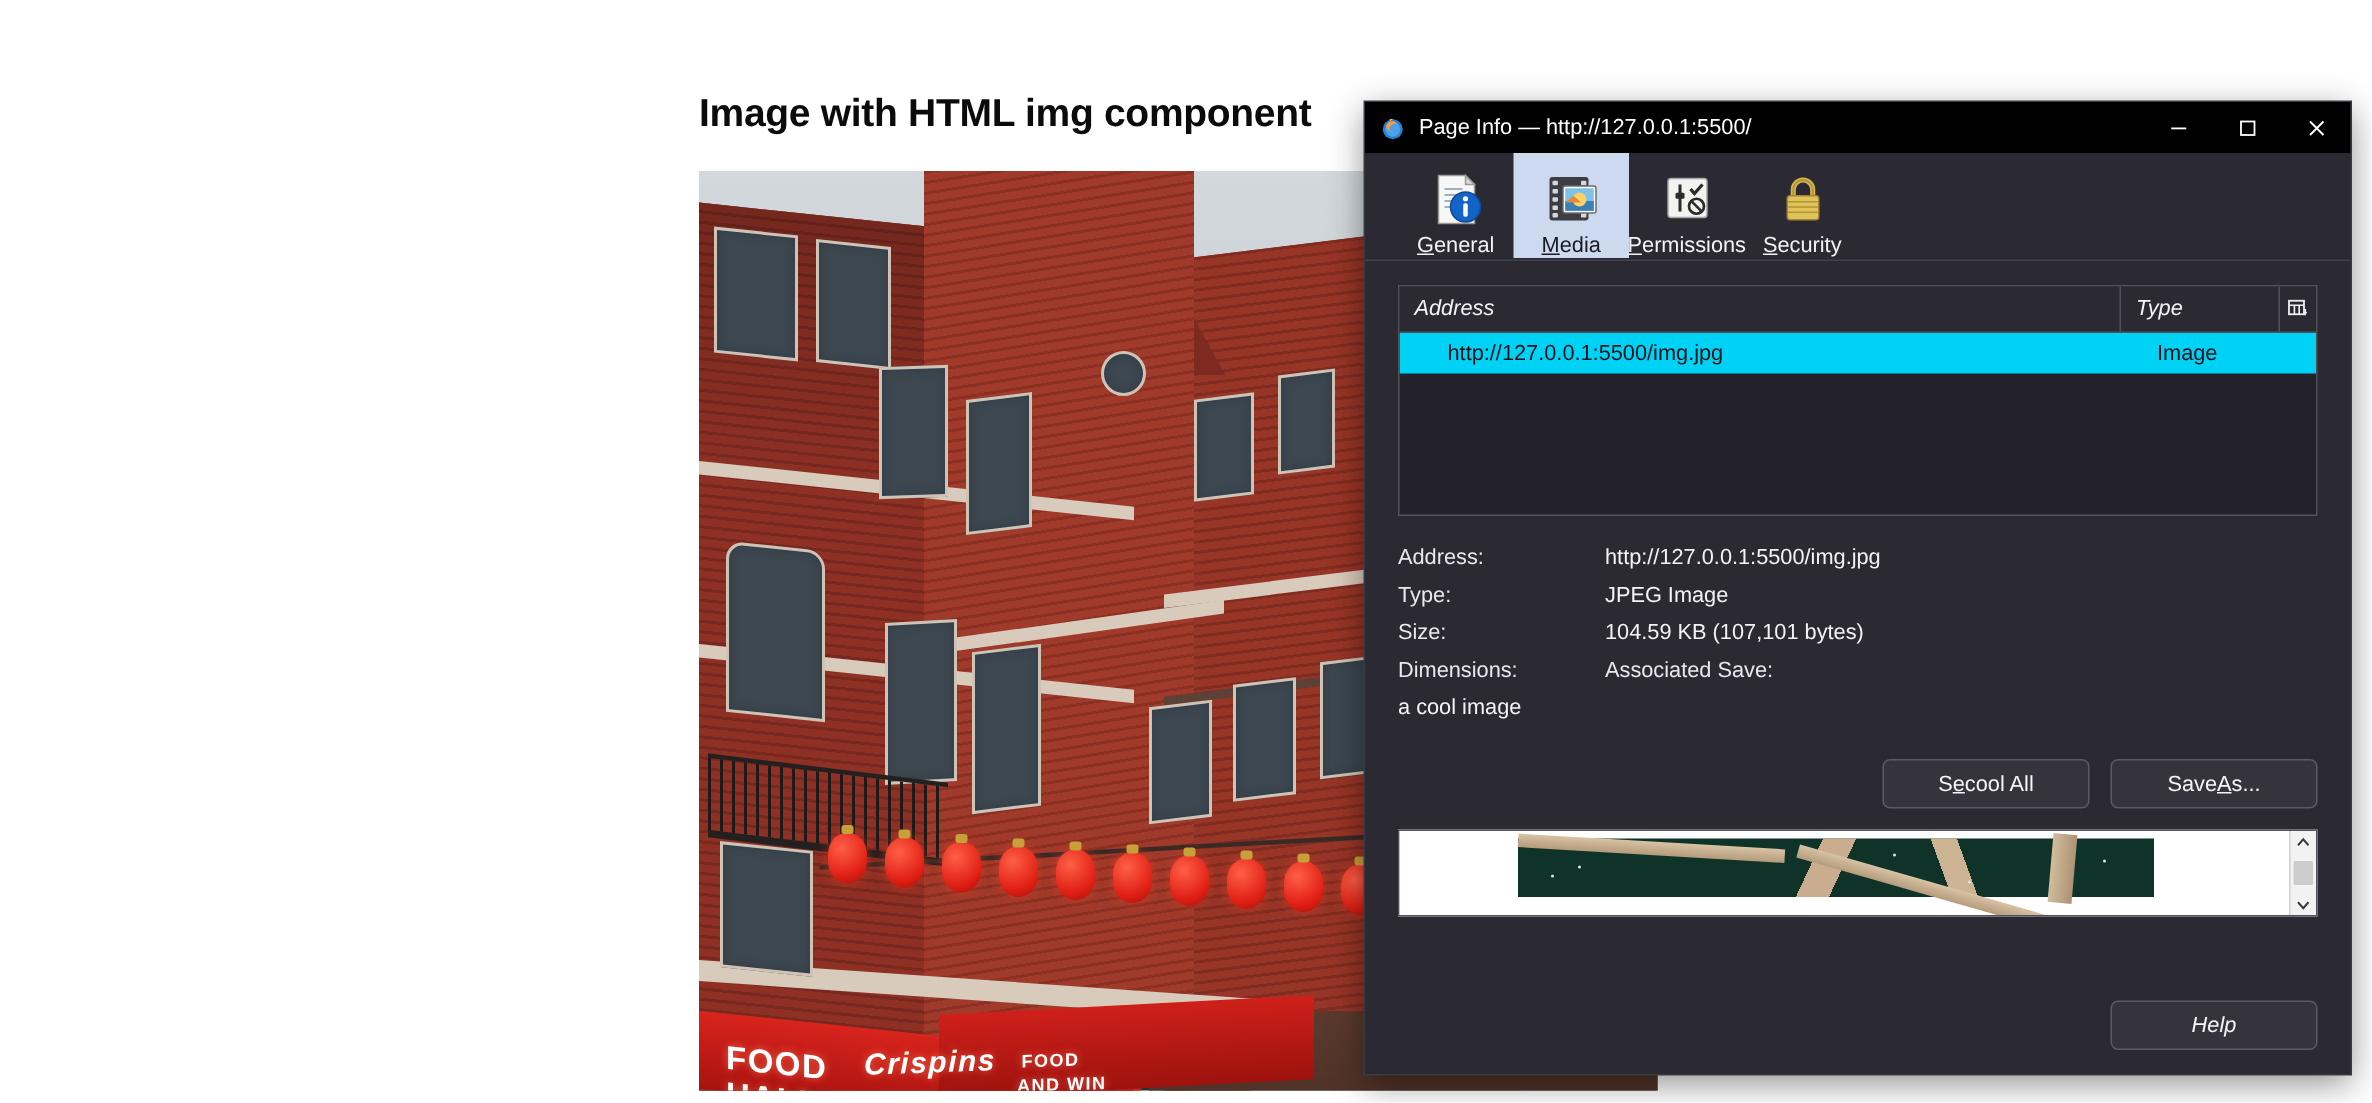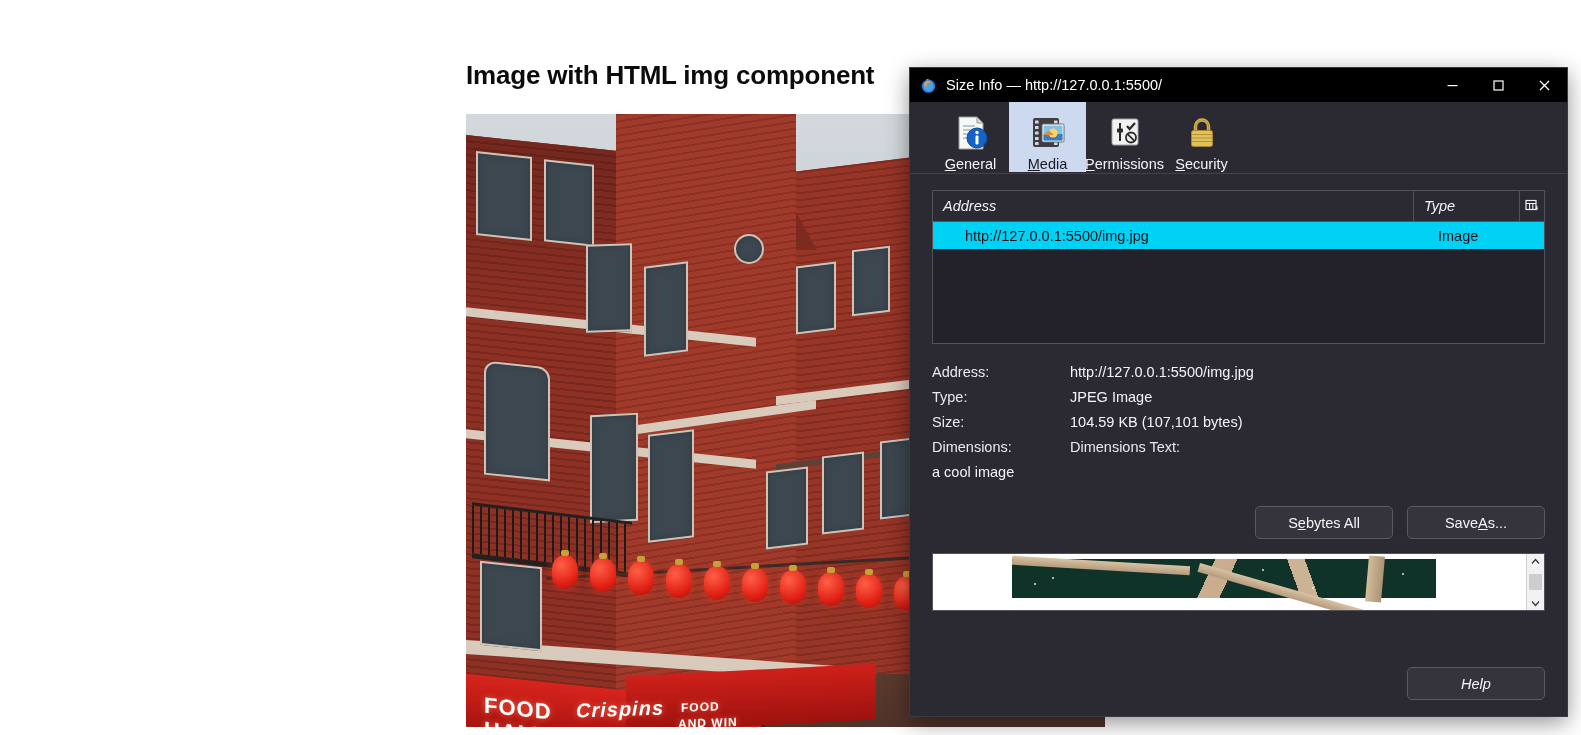--- a/index.html
+++ b/index.html
@@ -466,21 +466,21 @@
 
   <div id="dialog">
 
     <div id="titlebar">
       <svg id="ff-logo" viewBox="0 0 24 24">
         <circle cx="12" cy="13" r="9.4" fill="#2b7fd4"></circle>
         <circle cx="12" cy="13" r="7" fill="#4aa3e8"></circle>
         <path d="M12 5.2c2 .6 3.6 1.9 4.4 3.2-1.1-.7-2.5-.9-3.9-.5-2.2.6-3.6 2.4-3.6 4.4 0 1.1.4 2 1.1 2.7-2.3-.6-3.9-2.4-4.1-4.6C5.6 8.1 8.3 5.3 12 5.2z" fill="#ff9a3c"></path>
         <path d="M9.2 3.6c1.4-.5 2.5-.3 3.3.2-1.1.1-2 .5-2.7 1.1-.6-.5-.9-.9-.6-1.3z" fill="#ffcf4a"></path>
       </svg>
-      <div id="title-text">Size Info — http://127.0.0.1:5500/</div>
+      <div id="title-text">Page Info — http://127.0.0.1:5500/</div>
       <div class="wctrl" id="wc-min">
         <svg width="13" height="13" viewBox="0 0 13 13">
             <rect x="1.5" y="6" width="10" height="1.2" fill="#ffffff"></rect>
           </svg>
       </div>
       <div class="wctrl" id="wc-max">
         <svg width="13" height="13" viewBox="0 0 13 13">
             <rect x="2" y="2" width="9" height="9" fill="none" stroke="#ffffff" stroke-width="1.2"></rect>
           </svg>
       </div>
@@ -582,29 +582,29 @@
       </div>
 
       <div id="details">
         <div class="dlabel">Address:</div>
         <div class="dvalue">http://127.0.0.1:5500/img.jpg</div>
         <div class="dlabel">Type:</div>
         <div class="dvalue">JPEG Image</div>
         <div class="dlabel">Size:</div>
         <div class="dvalue">104.59 KB (107,101 bytes)</div>
         <div class="dlabel">Dimensions:</div>
-        <div class="dlabel">Dimensions Text:</div>
+        <div class="dlabel">Associated Save:</div>
         <div class="dvalue">a cool image</div>
       </div>
 
       <div id="actions">
         <div class="btn">
             <span>S</span>
             <span class="ak">e</span>
-            <span>bytes All</span>
+            <span>cool All</span>
           </div>
         <div class="btn">
             <span>Save </span>
             <span class="ak">A</span>
             <span>s...</span>
           </div>
       </div>
 
       <div id="preview">
         <div id="preview-canvas">

